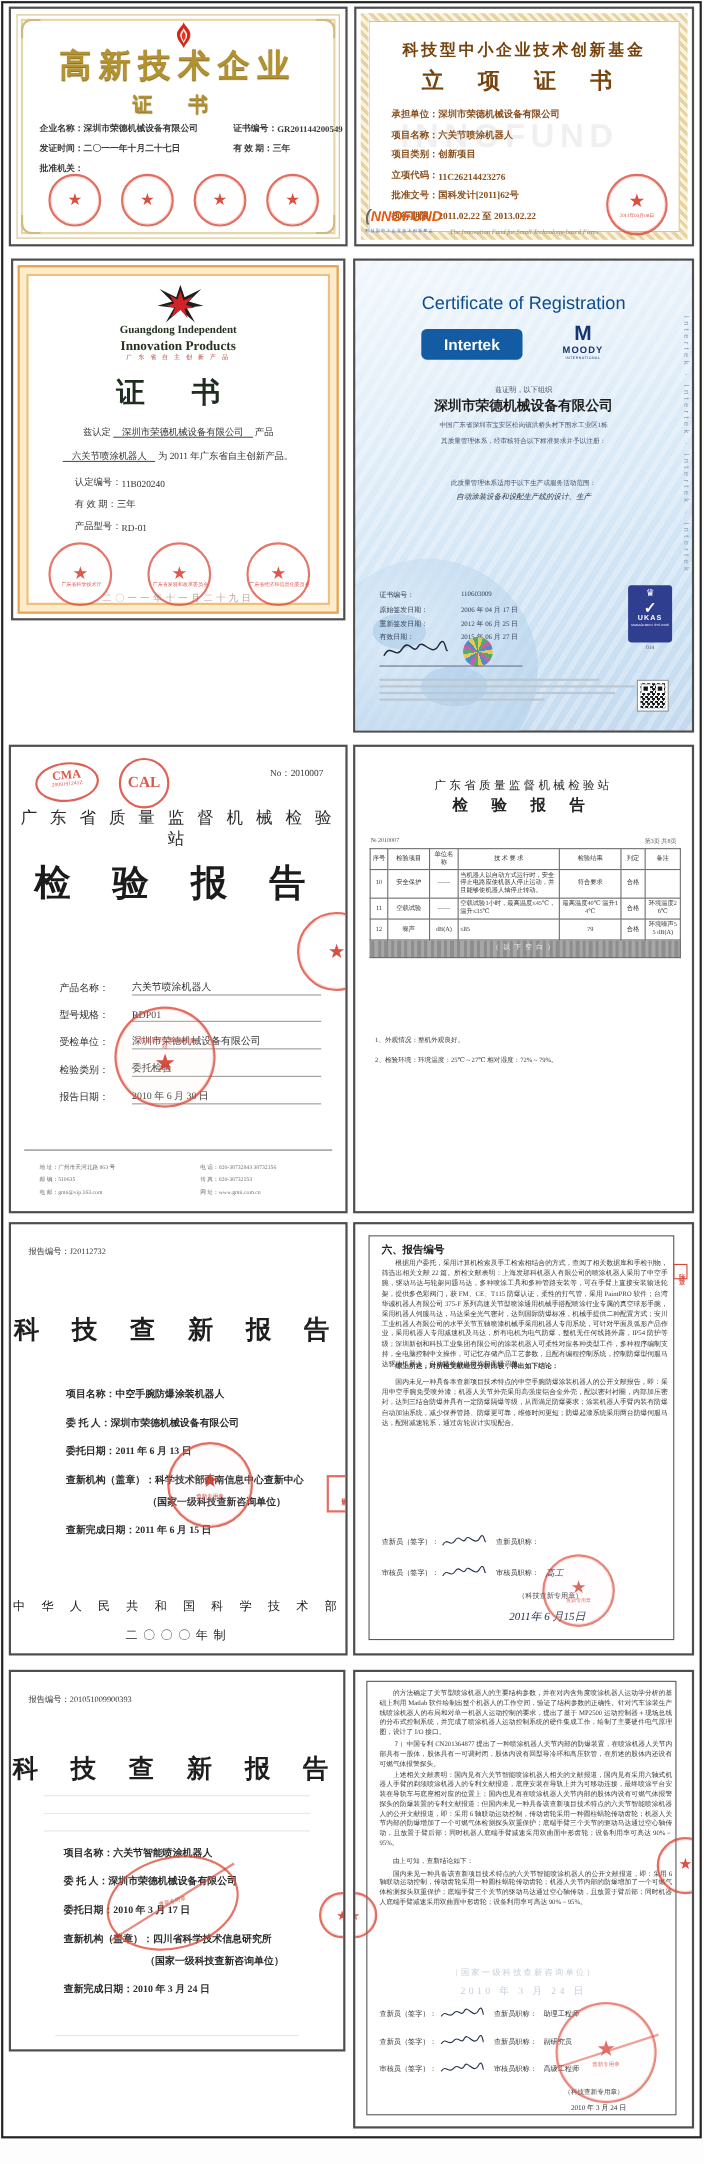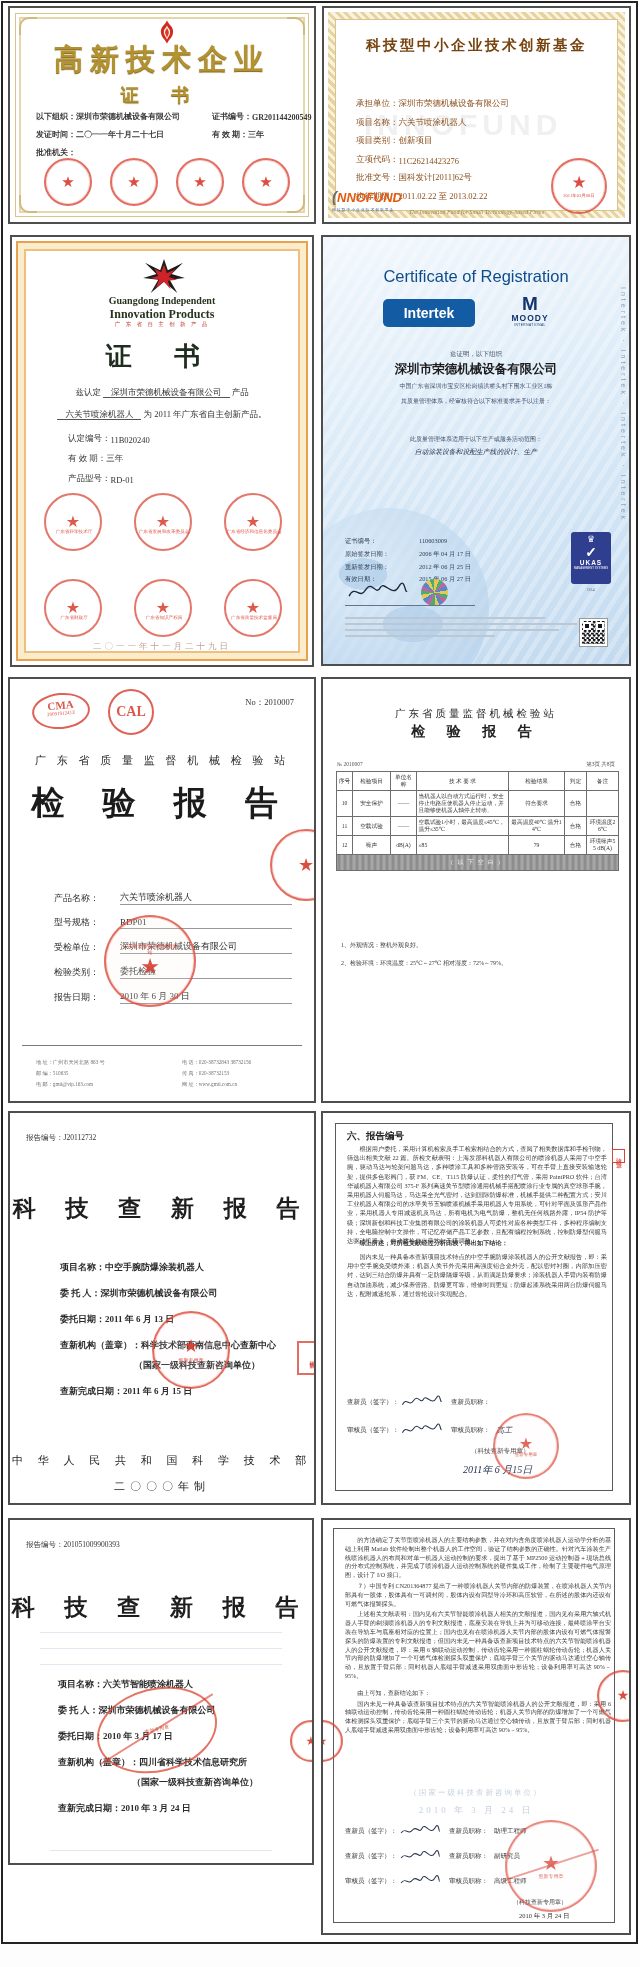--- a/index.html
+++ b/index.html
@@ -17,21 +17,21 @@
 
 .frow{display:flex;align-items:flex-end}
 .flb{white-space:pre}
 
 .c1 .frow{margin-bottom:7px;font-size:8px;font-weight:bold;color:#3a3a3a}
 .gold-title{font-size:29px;font-weight:bold;letter-spacing:7px;color:#b3922f;text-shadow:0 1px 1px #7d651c}
 .gold-sub{font-size:18px;font-weight:bold;letter-spacing:14px;color:#b3922f;text-shadow:0 1px 1px #7d651c}
 .orn-gold{border:1px solid #d8c48c;box-shadow:inset 0 0 0 3px #fff,inset 0 0 0 5px #e6d7ab}
 .corn{position:absolute;width:18px;height:18px;border:0 solid #d2b97c}
 
-.c2 .frow{margin-bottom:6.5px;font-size:8.5px;color:#8a4f1d;font-weight:normal}
+.c2 .frow{margin-bottom:6.5px;font-size:8.5px;color:#8a4f1d;font-weight:bold}
 .orn-lace{border:7px solid transparent;border-image:repeating-linear-gradient(45deg,#e7d3a0 0 3px,#f9f2de 3px 6px) 7;box-shadow:inset 0 0 0 1px #d9c489}
 .t2a{font-size:14.5px;font-weight:bold;letter-spacing:2.5px;color:#77430f}
 .t2b{font-size:20px;font-weight:bold;letter-spacing:13px;color:#77430f}
 .innologo{font-family:"Liberation Sans",sans-serif;font-weight:bold;font-style:italic;font-size:13px;color:#e25b11}
 .innologo .par{color:#6b6b6b;font-size:15px}
 
 .orn-orange{border:2px solid #e8a14e;box-shadow:inset 0 0 0 6px #fbeccb,inset 0 0 0 8px #eebf7e}
 .c3 .frow{margin-bottom:8px;font-size:8.5px;color:#333}
 .u{border-bottom:1px solid #555;padding:0 8px}
 .gseal{position:relative;width:84px;height:86px}
@@ -94,21 +94,21 @@
   <div class="corn" style="right:9px;bottom:9px;border-bottom-width:2px;border-right-width:2px;border-bottom-right-radius:10px"></div>
   <svg class="abs" style="left:147px;top:11px;width:20px;height:26px" viewBox="0 0 24 30">
     <path d="M12 1 C14 7 21 9 19 17 C18 22 14 24 12 29 C10 24 6 22 5 17 C3 9 10 7 12 1 Z" fill="#d3291d"></path>
     <path d="M12 7 C13 11 17 12 15.5 17 C14.7 20 13 21.5 12 24 C11 21.5 9.3 20 8.5 17 C7 12 11 11 12 7 Z" fill="#f4f2ea"></path>
     <path d="M12 10 C12.8 13 15 13.8 14 17 C13.4 19 12.6 20 12 22 C11.4 20 10.6 19 10 17 C9 13.8 11.2 13 12 10 Z" fill="#e0392b"></path>
   </svg>
   <div class="abs ctr gold-title" style="left:0;top:32px;width:100%">高新技术企业</div>
   <div class="abs ctr gold-sub" style="left:0;top:75px;width:100%">证  书</div>
   <div class="abs" style="left:26px;top:103px;width:172px">
       <div class="frow">
-        <span class="flb">以下组织：</span>
+        <span class="flb">企业名称：</span>
         <span class="fvl">深圳市荣德机械设备有限公司</span>
       </div>
       <div class="frow">
         <span class="flb">发证时间：</span>
         <span class="fvl">二〇一一年十月二十七日</span>
       </div>
       <div class="frow">
         <span class="flb">批准机关：</span>
         <span class="fvl"></span>
       </div>
@@ -136,20 +136,21 @@
       <div class="rseal" style="position:relative;width:48px;height:48px">
         <span class="sstar" style="font-size:15px">★</span>
       </div>
     </div>
 </div>
 
 <div class="card c2" style="left:322px;top:6px;width:309px;height:218px">
   <div class="abs orn-lace" style="inset:4px"></div>
   <div class="abs" style="left:40px;top:100px;font-size:30px;font-weight:bold;letter-spacing:5px;color:rgba(140,140,140,.13);font-family:'Liberation Sans',sans-serif">INNOFUND</div>
   <div class="abs ctr t2a" style="left:0;top:28px;width:100%">科技型中小企业技术创新基金</div>
+  <div class="abs ctr t2b" style="left:0;top:52px;width:100%">立  项  证  书</div>
   <div class="abs" style="left:32px;top:90px;width:230px">
       <div class="frow">
         <span class="flb">承担单位：</span>
         <span class="fvl">深圳市荣德机械设备有限公司</span>
       </div>
       <div class="frow">
         <span class="flb">项目名称：</span>
         <span class="fvl">六关节喷涂机器人</span>
       </div>
       <div class="frow">
@@ -173,21 +174,21 @@
     <span class="innologo"><span class="par">(</span><span>NNOFUND</span></span>
     <div style="font-size:3.8px;color:#3a5da8;letter-spacing:1px;margin-top:1px">科技型中小企业技术创新基金</div>
   </div>
   <div class="rseal" style="right:22px;top:150px;width:56px;height:56px">
     <span class="sstar" style="font-size:17px">★</span>
     <span style="font-size:4.5px;margin-top:2px">2011年03月08日</span>
   </div>
   <div class="abs ctr" style="left:0;bottom:7px;width:100%;font-style:italic;font-size:6px;color:#9c8549">The Innovation Fund for Small Technology-based Firms</div>
 </div>
 
-<div class="card c3" style="left:10px;top:235px;width:304px;height:432px">
+<div class="card c3" style="left:10px;top:235px;width:304px;height:329px">
   <div class="abs orn-orange" style="inset:4px"></div>
   <svg class="abs" style="left:128px;top:20px;width:48px;height:38px" viewBox="0 0 48 40">
     <path d="M24 2 L28 14 L44 6 L32 18 L46 22 L30 24 L38 38 L24 26 L10 38 L18 24 L2 22 L16 18 L4 6 L20 14 Z" fill="#1d1d1b"></path>
     <path d="M24 8 L27 17 L36 13 L29 21 L38 24 L28 25 L31 34 L24 26 L15 33 L19 24 L10 22 L18 20 L14 12 L21 16 Z" fill="#cf2229"></path>
   </svg>
   <div class="abs ctr" style="left:0;top:58px;width:100%;font-size:10px;font-weight:bold;color:#25331f">Guangdong Independent</div>
   <div class="abs ctr" style="left:0;top:70px;width:100%;font-size:12px;font-weight:bold;color:#25331f">Innovation Products</div>
   <div class="abs ctr" style="left:0;top:84px;width:100%;font-size:5.5px;letter-spacing:2px;color:#c0392b">广 东 省 自 主 创 新 产 品</div>
   <div class="abs ctr" style="left:0;top:102px;width:100%;font-size:26px;font-weight:bold;letter-spacing:18px;color:#1f2d1f">证  书</div>
   <div class="abs ctr" style="left:0;top:150px;width:100%;font-size:8.5px;color:#333">
@@ -310,21 +311,21 @@
   <div class="vmark" style="right:2px;top:50px;height:330px">Intertek · Intertek · Intertek · Intertek</div>
 </div>
 
 <div class="card c5" style="left:8px;top:677px;width:308px;height:426px">
   <div class="abs" style="left:22px;top:14px;width:58px;height:36px;border:2px solid rgba(216,70,58,.85);border-radius:50%;transform:rotate(-5deg);text-align:center;color:rgba(216,70,58,.9)">
     <div style="font-size:11px;font-weight:bold;margin-top:4px">CMA</div>
     <div style="font-size:5px">2009191241Z</div>
   </div>
   <div class="abs" style="left:98px;top:10px;width:46px;height:46px;border:2px solid rgba(216,70,58,.85);border-radius:50%;display:flex;align-items:center;justify-content:center;color:rgba(216,70,58,.9);font-size:14px;font-weight:bold">CAL</div>
   <div class="abs" style="right:20px;top:18px;font-size:8.5px;color:#333">No：2010007</div>
-  <div class="abs ctr" style="left:0;top:74px;width:100%;font-size:11px;letter-spacing:4px;color:#2a2a2a">广 东 省 质 量 监 督 机 械 检 验 站</div>
+  <div class="abs ctr" style="left:0;top:55px;width:100%;font-size:15px;letter-spacing:4px;color:#2a2a2a">广 东 省 质 量 监 督 机 械 检 验 站</div>
   <div class="abs ctr bigtitle" style="left:0;top:102px;width:100%">检  验  报  告</div>
   <div class="abs" style="left:44px;top:212px;width:238px">
       <div class="frow">
         <span class="flb">产品名称：</span>
         <span class="fvl">六关节喷涂机器人</span>
       </div>
       <div class="frow">
         <span class="flb">型号规格：</span>
         <span class="fvl">RDP01</span>
       </div>

